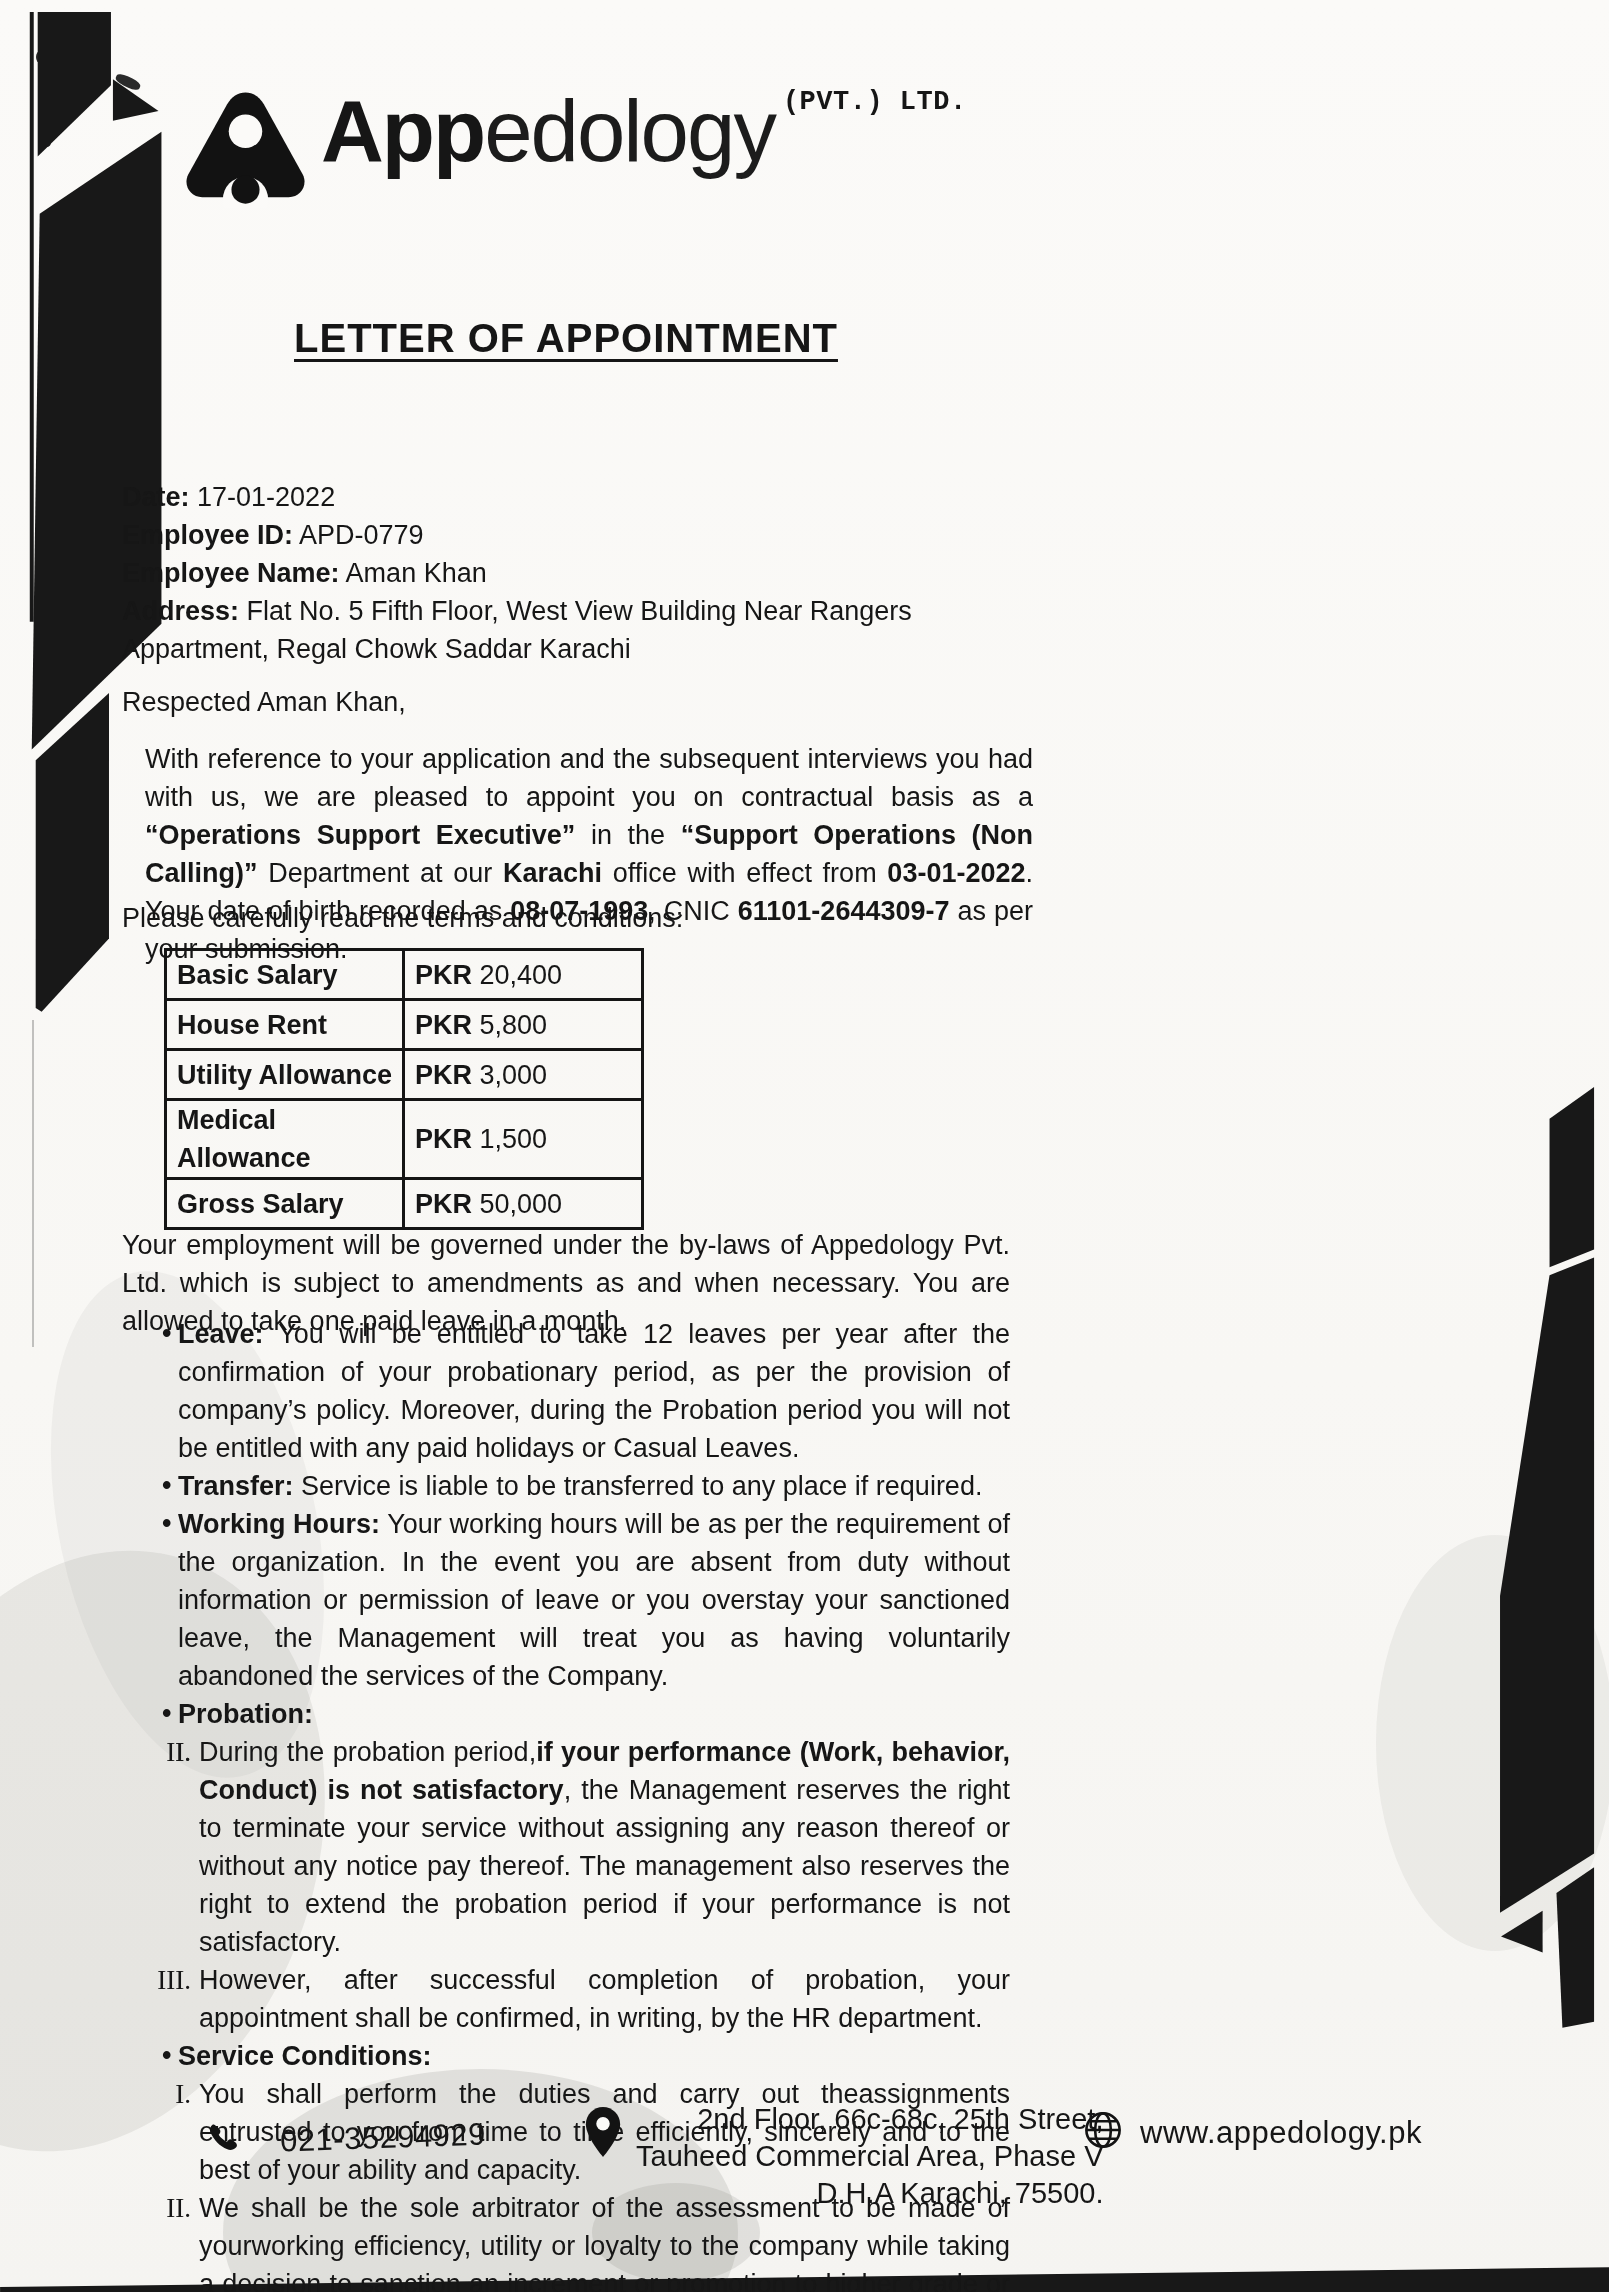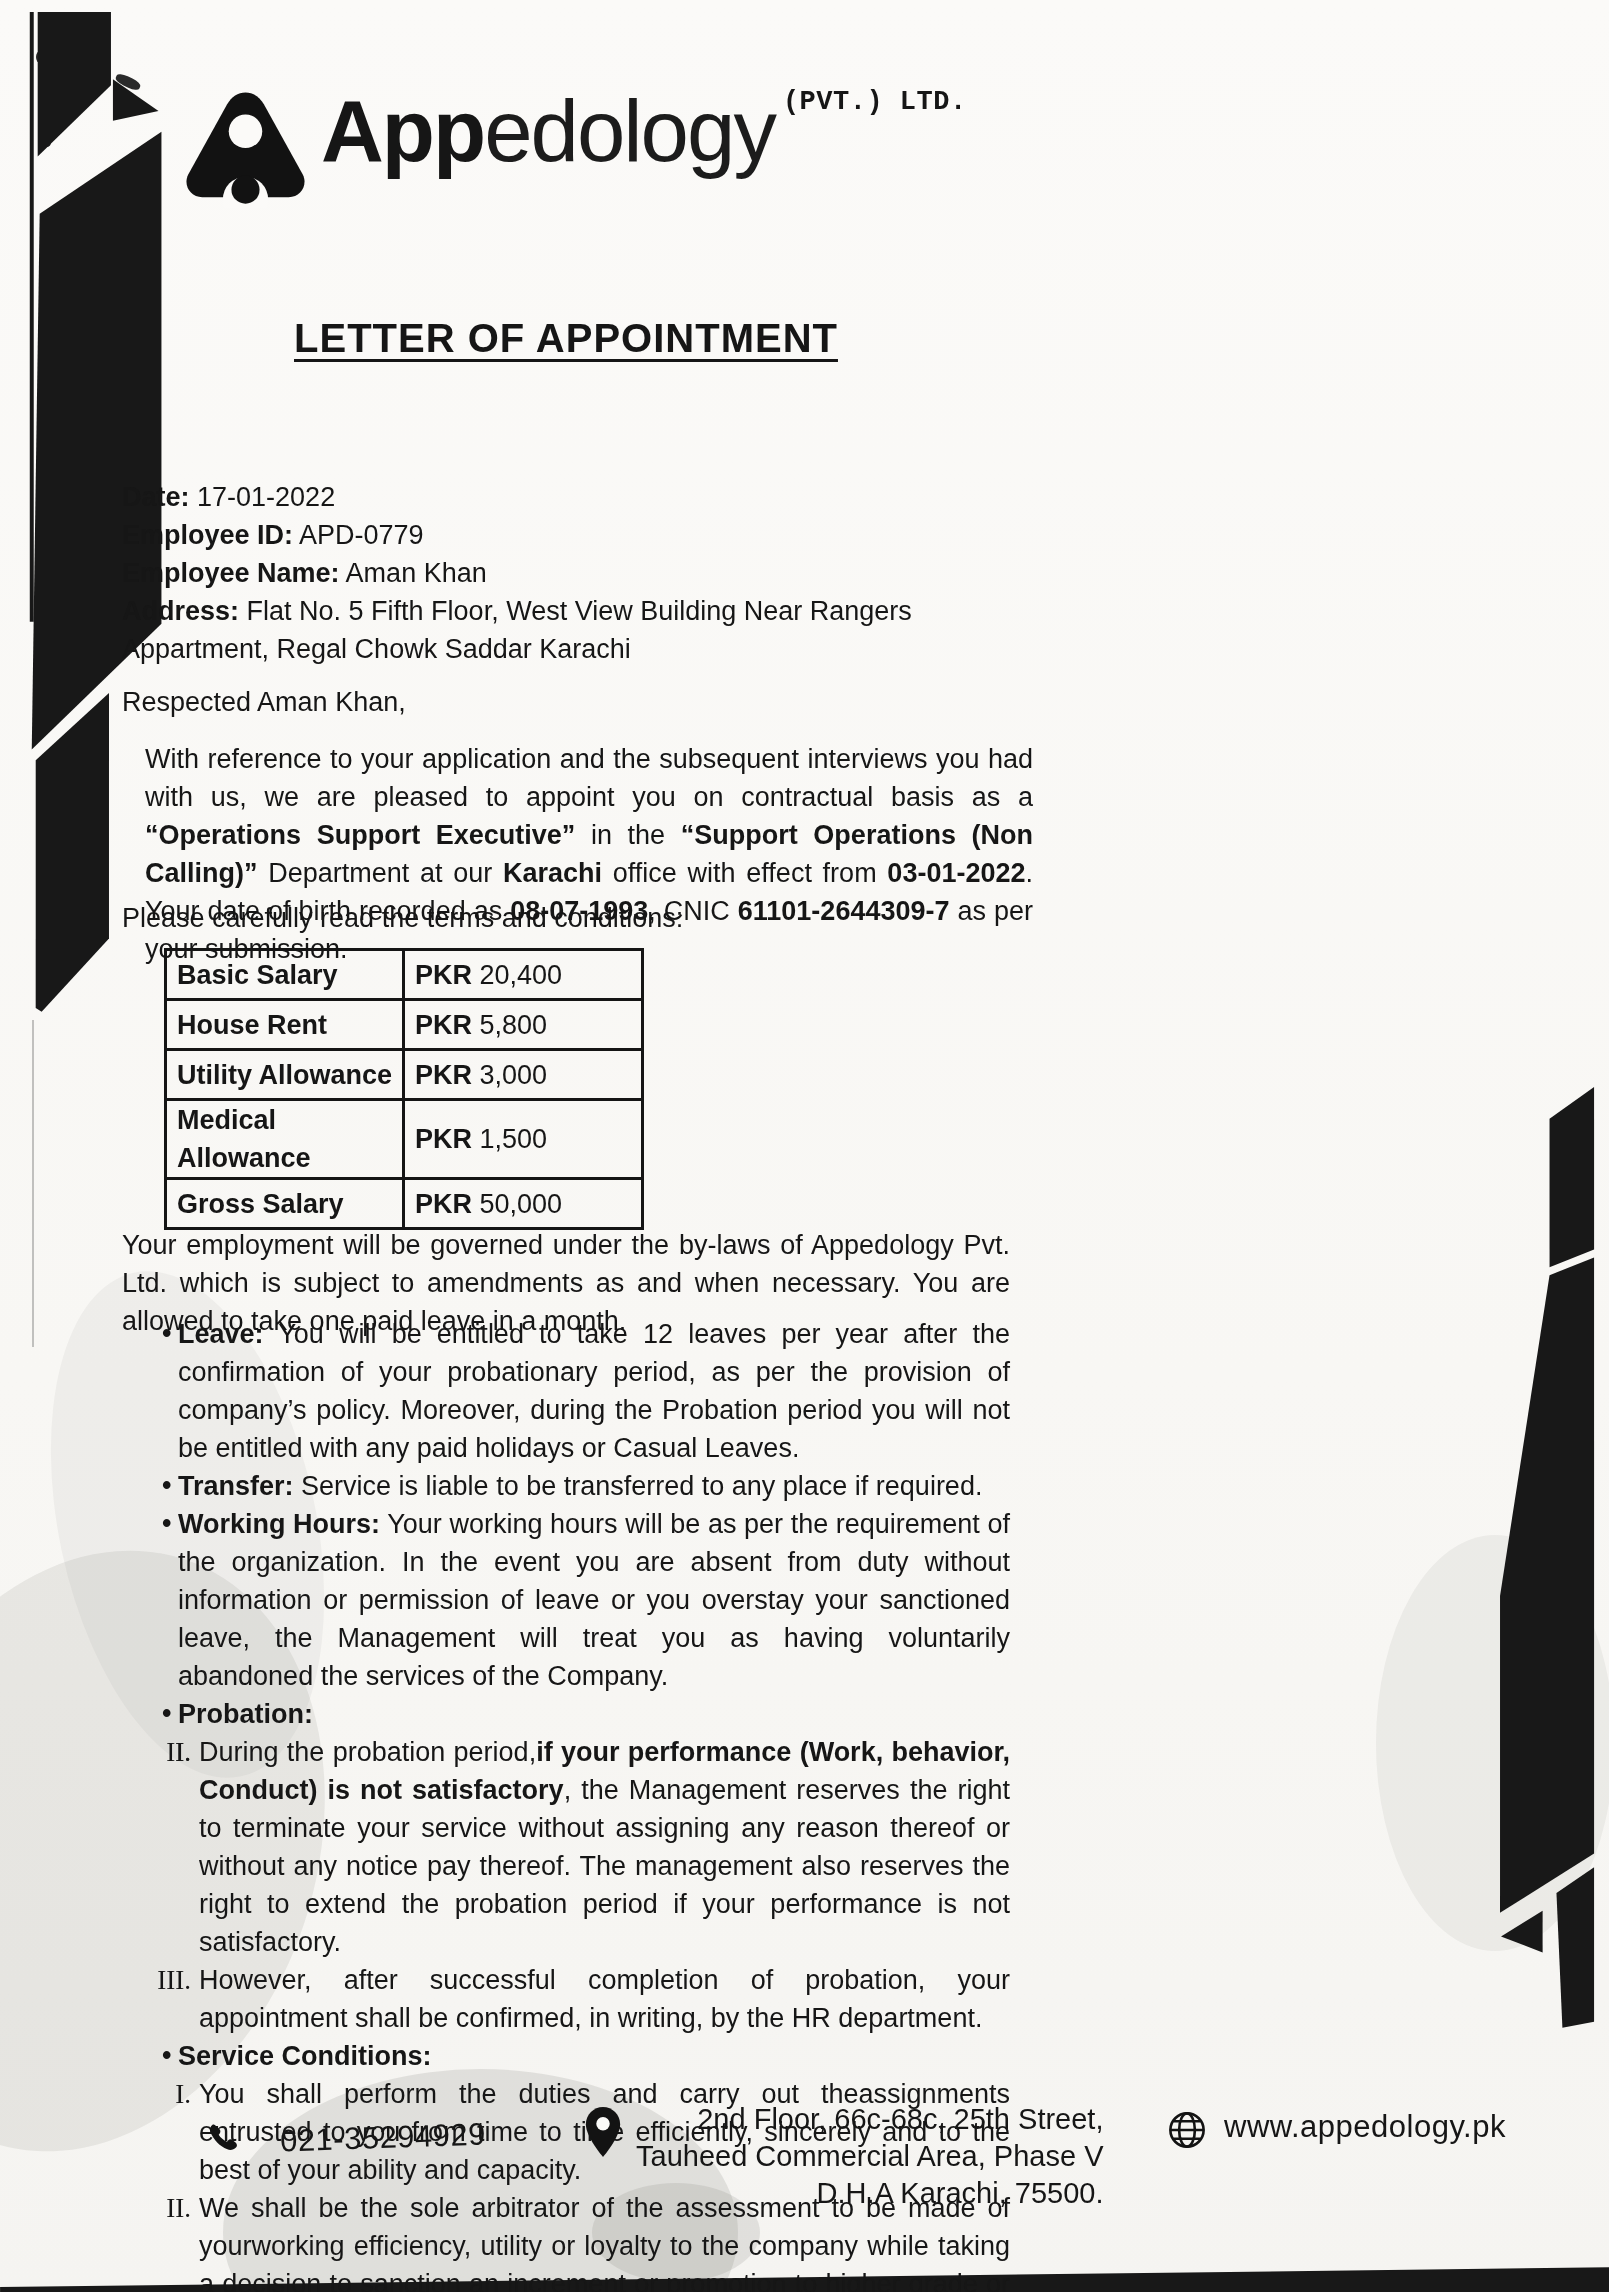--- a/index.html
+++ b/index.html
@@ -43,21 +43,21 @@
   .sub{position:relative;padding-left:77px;text-align:justify;}
   .sub .num{position:absolute;left:16px;width:53px;text-align:right;font-family:"Liberation Serif",serif;font-size:27px;}
 
   
   .f-phone{position:absolute;left:206px;top:2119px;display:flex;align-items:center;}
   .f-phone svg{width:38px;height:38px;margin-right:36px;transform:rotate(-6deg);}
   .f-phone .num{font-size:31px;letter-spacing:0.5px;transform:rotate(-2deg);}
   .f-addr{position:absolute;left:582px;top:2101px;display:flex;align-items:flex-start;}
   .f-addr svg{width:42px;height:54px;margin-right:12px;margin-top:4px;}
   .f-addr .lines{font-size:29px;line-height:37px;text-align:right;}
-  .f-web{position:absolute;left:1166px;top:2109px;display:flex;align-items:flex-start;}
+  .f-web{position:absolute;left:1082px;top:2109px;display:flex;align-items:flex-end;}
   .f-web svg{width:42px;height:42px;margin-right:16px;}
   .f-web .site{font-size:31px;letter-spacing:0.5px;}
 </style>
 </head>
 <body>
 
 <div class="page">
 
   <div class="stain" style="left:-139px;top:1544px;width:455px;height:614px;background:rgba(125,125,118,0.13);transform:rotate(18deg);"></div>
   <div class="stain" style="left:223px;top:2069px;width:515px;height:327px;background:rgba(128,128,122,0.18);"></div>

